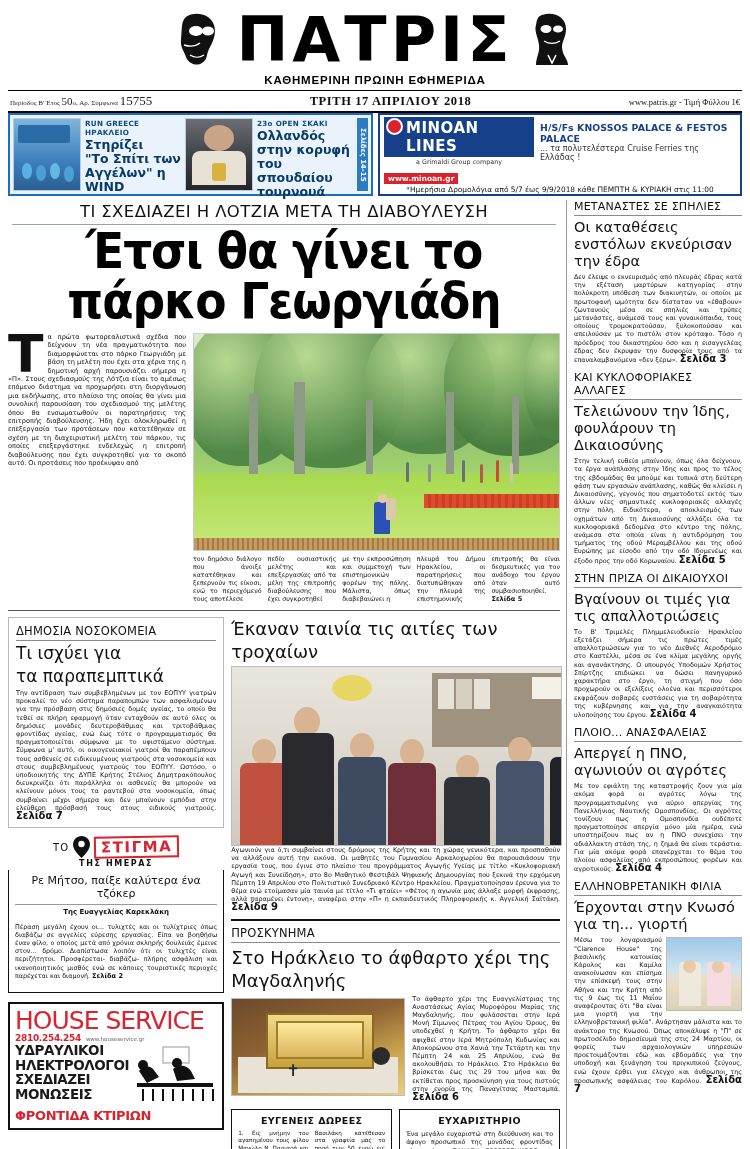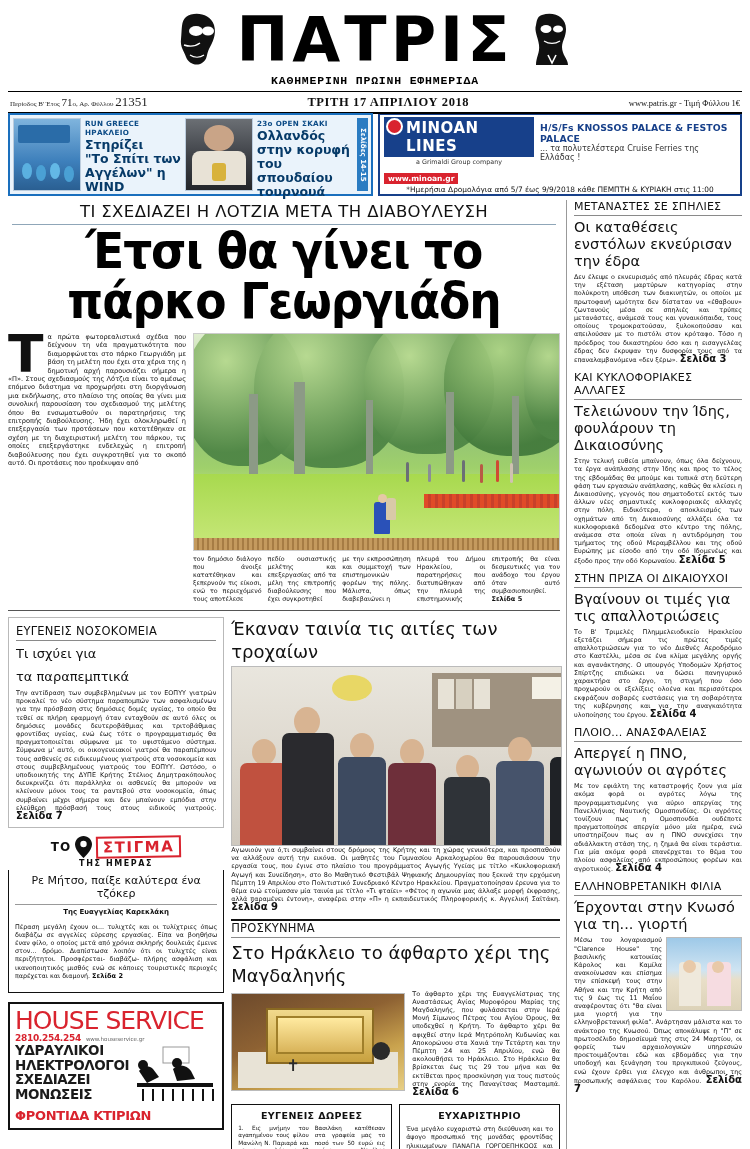--- a/index.html
+++ b/index.html
@@ -13,21 +13,21 @@
   
   .masthead{padding:4px 0 0;text-align:center;position:relative;height:104px;}
   .mast-row{display:flex;align-items:center;justify-content:center;gap:14px;height:72px;}
   .mast-title{
     font-family:"DejaVu Sans","Liberation Sans",sans-serif;
     font-weight:bold;font-size:62px;letter-spacing:4px;line-height:62px;color:#000;
   }
   .mast-face{width:46px;height:58px;position:relative;}
   .mast-face svg{display:block;}
   .mast-sub{
-    font-family:Liberation Mono, monospace;
+    font-family:Liberation Sans, sans-serif;
     font-weight:bold;font-size:11.5px;letter-spacing:.8px;margin-top:-2px;color:#000;
   }
   .mast-rule{border-top:1px solid #000;margin:4px 8px 0;}
   .mast-info{
     display:flex;justify-content:space-between;align-items:baseline;
     padding:2px 10px 2px;font-family:"Liberation Serif","DejaVu Serif",serif;
   }
   .mi-left{font-size:7px;color:#222;}
   .mi-left b{font-size:11px;font-weight:normal;}
   .mi-left .issue{font-size:13px;}
@@ -111,32 +111,32 @@
   .hero-cap b{font-size:6.6px;}
 
   .hr-thin{border-top:1px solid #555;margin:7px 0 0;}
   .hr-thick{border-top:2px solid #111;margin:6px 0 0;}
 
   
   .kicker{
     font-size:11.5px;letter-spacing:.2px;color:#111;border-bottom:1px solid #8a8a8a;
     padding-bottom:2px;margin-bottom:3px;display:block;
   }
-  .headline{font-size:13px;line-height:19.5px;color:#111;margin:0 0 3px;}
+  .headline{font-size:17px;line-height:19.5px;color:#111;margin:0 0 3px;}
   .headline.big{font-size:18px;line-height:23px;}
   .body{font-size:6.4px;line-height:8.2px;text-align:justify;margin:0;}
   .body b{font-size:10px;}
   .pagref{font-weight:bold;font-size:6.6px;}
 
   
   .left-col{flex:0 0 178px;}
   .box-news{border:1px solid #b9b9b9;padding:6px 7px;box-sizing:border-box;}
   .stigma{margin-top:8px;}
   .stigma-top{display:flex;align-items:center;justify-content:center;gap:4px;}
-  .st-to{font-size:12px;font-weight:bold;letter-spacing:1px;}
+  .st-to{font-size:10px;font-weight:normal;letter-spacing:1px;}
   .pin{width:17px;height:22px;position:relative;}
   .pin svg{display:block;}
   .st-word{border:2px solid #d9232e;color:#d9232e;font-weight:bold;font-size:15px;
     letter-spacing:1.5px;padding:0 5px;transform:rotate(-1deg);}
   .st-day{text-align:center;font-size:8px;font-weight:bold;letter-spacing:1.6px;margin-top:1px;}
   .st-box{border:1px solid #111;border-top:none;margin-top:2px;padding:4px 6px 6px;}
   .st-quote{text-align:center;font-size:11px;line-height:13px;border-bottom:1px solid #999;padding-bottom:4px;}
   .st-author{text-align:center;font-size:7px;font-weight:bold;margin:3px 0 4px;}
   .st-body{font-size:6.4px;line-height:8.2px;text-align:justify;}
 
@@ -204,22 +204,22 @@
           <path d="M16 30 C21 33 27 33 32 30" stroke="#fff" stroke-width="1.3" fill="none"></path>
           <path d="M20 44 L24 52 L28 44" stroke="#fff" stroke-width="1.6" fill="none"></path>
         </svg>
       </span>
     </div>
     <div class="mast-sub">ΚΑΘΗΜΕΡΙΝΗ ΠΡΩΙΝΗ ΕΦΗΜΕΡΙΔΑ</div>
     <div class="mast-rule"></div>
     <div class="mast-info">
       <div class="mi-left">
         <span>Περίοδος Β' Έτος</span>
-        <b>71</b><span>ο, Αρ. Φύλλου</span>
-        <span class="issue">21351</span>
+        <b>50</b><span>ο, Αρ. Σύμφωνα</span>
+        <span class="issue">15755</span>
       </div>
       <div class="mi-center">ΤΡΙΤΗ 17 ΑΠΡΙΛΙΟΥ 2018</div>
       <div class="mi-right">www.patris.gr - Τιμή Φύλλου 1€</div>
     </div>
     <div class="mast-rule2"></div>
   </div>
 
   <div class="banners">
 
     <div class="ban-left">
@@ -323,21 +323,21 @@
         </div>
       </div>
 
       <div class="hr-thin"></div>
 
       <div style="display:flex;gap:7px;margin-top:6px;">
 
         <div class="left-col">
 
           <div class="box-news">
-            <span class="kicker">ΕΥΓΕΝΕΙΣ ΝΟΣΟΚΟΜΕΙΑ</span>
+            <span class="kicker">ΔΗΜΟΣΙΑ ΝΟΣΟΚΟΜΕΙΑ</span>
             <div class="headline">Τι ισχύει για</div>
             <div class="headline">τα παραπεμπτικά</div>
             <p class="body">
               <span>Την αντίδραση των συμβεβλημένων με τον ΕΟΠΥΥ γιατρών προκαλεί το νέο σύστημα παραπομπών των ασφαλισμένων για την πρόσβαση στις δημόσιες δομές υγείας, το οποίο θα τεθεί σε πλήρη εφαρμογή όταν ενταχθούν σε αυτό όλες οι δημόσιες μονάδες δευτεροβάθμιας και τριτοβάθμιας φροντίδας υγείας, ενώ έως τότε ο προγραμματισμός θα πραγματοποιείται σύμφωνα με το υφιστάμενο σύστημα. Σύμφωνα μ' αυτό, οι οικογενειακοί γιατροί θα παραπέμπουν τους ασθενείς σε ειδικευμένους γιατρούς στα νοσοκομεία και στους συμβεβλημένους γιατρούς του ΕΟΠΥΥ. Ωστόσο, ο υποδιοικητής της ΔΥΠΕ Κρήτης Στέλιος Δημητρακόπουλος διευκρινίζει ότι παράλληλα οι ασθενείς θα μπορούν να κλείνουν μόνοι τους τα ραντεβού στα νοσοκομεία, όπως συμβαίνει μέχρι σήμερα και δεν μπαίνουν εμπόδια στην ελεύθερη πρόσβασή τους στους ειδικούς γιατρούς.</span>
               <b class="pagref">Σελίδα 7</b>
             </p>
           </div>
 
           <div class="stigma">
             <div class="stigma-top">
@@ -426,21 +426,21 @@
               <span class="stud" style="left:318px;top:90px;width:50px;height:90px;background:#1f2226;"></span>
             </div>
             <p class="body" style="margin-top:0;">
               <span>Αγωνιούν για ό,τι συμβαίνει στους δρόμους της Κρήτης και τη χώρας γενικότερα, και προσπαθούν να αλλάξουν αυτή την εικόνα. Οι μαθητές του Γυμνασίου Αρκαλοχωρίου θα παρουσιάσουν την εργασία τους, που έγινε στο πλαίσιο του προγράμματος Αγωγής Υγείας με τίτλο «Κυκλοφοριακή Αγωγή και Συνείδηση», στο 8ο Μαθητικό Φεστιβάλ Ψηφιακής Δημιουργίας που ξεκινά την ερχόμενη Πέμπτη 19 Απριλίου στο Πολιτιστικό Συνεδριακό Κέντρο Ηρακλείου. Πραγματοποίησαν έρευνα για το θέμα ενώ ετοίμασαν μία ταινία με τίτλο «Τι φταίει» «Φέτος η αγωνία μας άλλαξε μορφή έκφρασης, αλλά παραμένει έντονη», αναφέρει στην «Π» η εκπαιδευτικός Πληροφορικής κ. Αγγελική Σαϊτάκη.</span>
               <b class="pagref">Σελίδα 9</b>
             </p>
           </div>
 
           <div class="hr-thick"></div>
 
-          <div style="">
+          <div style="margin-top:5px;">
             <span class="kicker">ΠΡΟΣΚΥΝΗΜΑ</span>
             <div class="headline big">Στο Ηράκλειο το άφθαρτο χέρι της Μαγδαληνής</div>
             <div class="clearfix">
               <div class="photo-generic relic" style="width:172px;height:96px;float:left;margin:3px 7px 2px 0;">
                 <span class="cloth" style="left:6px;top:58px;width:160px;height:36px;"></span>
                 <span class="gold" style="left:34px;top:14px;width:104px;height:52px;"></span>
                 <span class="gold" style="left:44px;top:22px;width:84px;height:34px;background:linear-gradient(#ffeaa0,#d9b45a);border-color:#a07f2a;"></span>
                 <span class="cross" style="left:54px;top:62px;font-size:16px;">✝</span>
                 <span style="position:absolute;left:140px;top:48px;width:18px;height:18px;border-radius:50%;background:#2b2b2b;"></span>
               </div>

